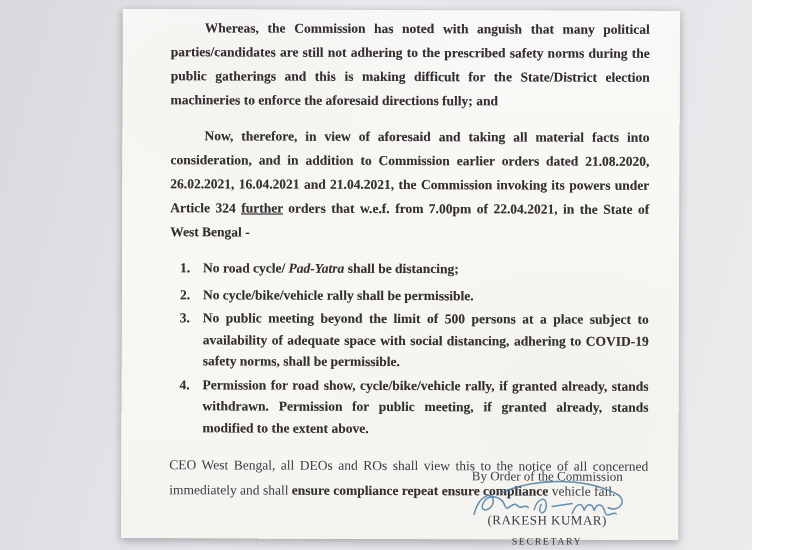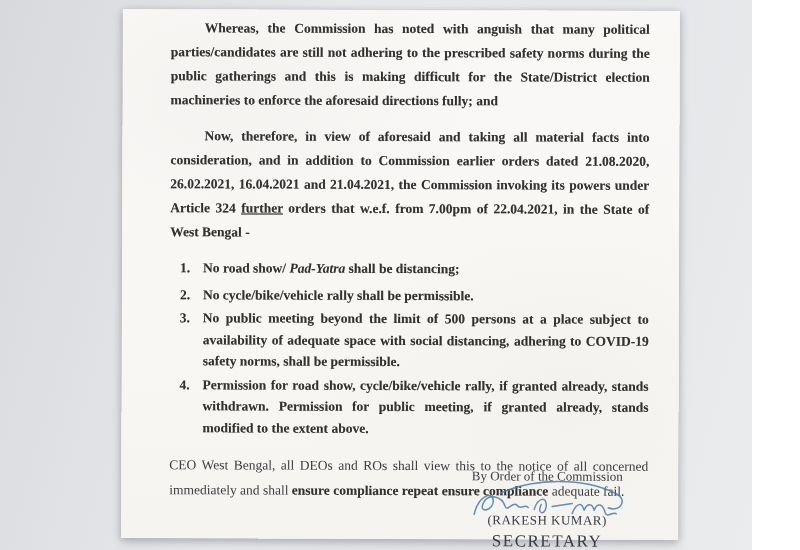--- a/index.html
+++ b/index.html
@@ -43,21 +43,21 @@
 
   .ceo{margin-top:14px;font-weight:normal;line-height:25px;color:#3e3b40;text-shadow:none;}
   .ceo b{color:var(--ink);text-shadow:0 0 .5px rgba(60,55,58,.35);}
 
   .sig-block{
     position:absolute;right:22px;top:457px;width:218px;
     text-align:center;color:#3a3a44;font-weight:normal;font-size:13px;line-height:18px;
   }
   .by-order{margin-bottom:19px;}
   .sig-name{letter-spacing:.5px;margin-top:26px;}
-  .sig-title{margin-top:3px;font-size:17px;letter-spacing:1.5px;}
+  .sig-title{margin-top:3px;font-size:10px;letter-spacing:1.5px;}
 
   .signature{
     position:absolute;left:22px;top:9px;width:190px;height:50px;
     pointer-events:none;
   }
   .signature path{fill:none;stroke:var(--signature_ink);stroke-width:1.5;stroke-linecap:round;opacity:.85;}
 </style>
 </head>
 <body>
 
@@ -67,41 +67,41 @@
     <div class="content">
 
       <p class="para indent">Whereas, the Commission has noted with anguish that many political parties/candidates are still not adhering to the prescribed safety norms during the public gatherings and this is making difficult for the State/District election machineries to enforce the aforesaid directions fully; and</p>
 
       <p class="para indent"><span>Now, therefore, in view of aforesaid and taking all material facts into consideration, and in addition to Commission earlier orders dated 21.08.2020, 26.02.2021, 16.04.2021 and 21.04.2021, the Commission invoking its powers under Article 324 </span><span class="u">further</span><span> orders that w.e.f. from 7.00pm of 22.04.2021, in the State of West Bengal -</span></p>
 
       <div class="list">
 
         <div class="li">
           <span class="num">1.</span>
-          <div class="li-text"><span>No road show/ </span><i>Pad-Yatra</i><span> shall be distancing;</span></div>
+          <div class="li-text"><span>No road cycle/ </span><i>Pad-Yatra</i><span> shall be distancing;</span></div>
         </div>
 
         <div class="li">
           <span class="num">2.</span>
           <div class="li-text">No cycle/bike/vehicle rally shall be permissible.</div>
         </div>
 
         <div class="li">
           <span class="num">3.</span>
           <div class="li-text">No public meeting beyond the limit of 500 persons at a place subject to availability of adequate space with social distancing, adhering to COVID-19 safety norms, shall be permissible.</div>
         </div>
 
         <div class="li">
           <span class="num">4.</span>
           <div class="li-text">Permission for road show, cycle/bike/vehicle rally, if granted already, stands withdrawn. Permission for public meeting, if granted already, stands modified to the extent above.</div>
         </div>
 
       </div>
 
-      <p class="para ceo"><span>CEO West Bengal, all DEOs and ROs shall view this to the notice of all concerned immediately and shall </span><b>ensure compliance repeat ensure compliance</b><span> adequate fail.</span></p>
+      <p class="para ceo"><span>CEO West Bengal, all DEOs and ROs shall view this to the notice of all concerned immediately and shall </span><b>ensure compliance repeat ensure compliance</b><span> vehicle fail.</span></p>
 
     </div>
 
     <div class="sig-block">
       <div class="by-order">By Order of the Commission</div>
 
       <svg class="signature" viewBox="0 0 190 50" aria-hidden="true">
         <path d="M14,38 C18,20 32,14 33,24 C34,34 18,38 23,27 C28,16 42,20 45,30 C47,36 53,24 57,29 C61,34 64,27 68,31"></path>
         <path d="M40,17 C72,2 122,0 156,17 C168,23 160,36 148,31"></path>
         <path d="M74,33 C78,20 87,20 86,30 C85,39 76,38 81,28"></path>

